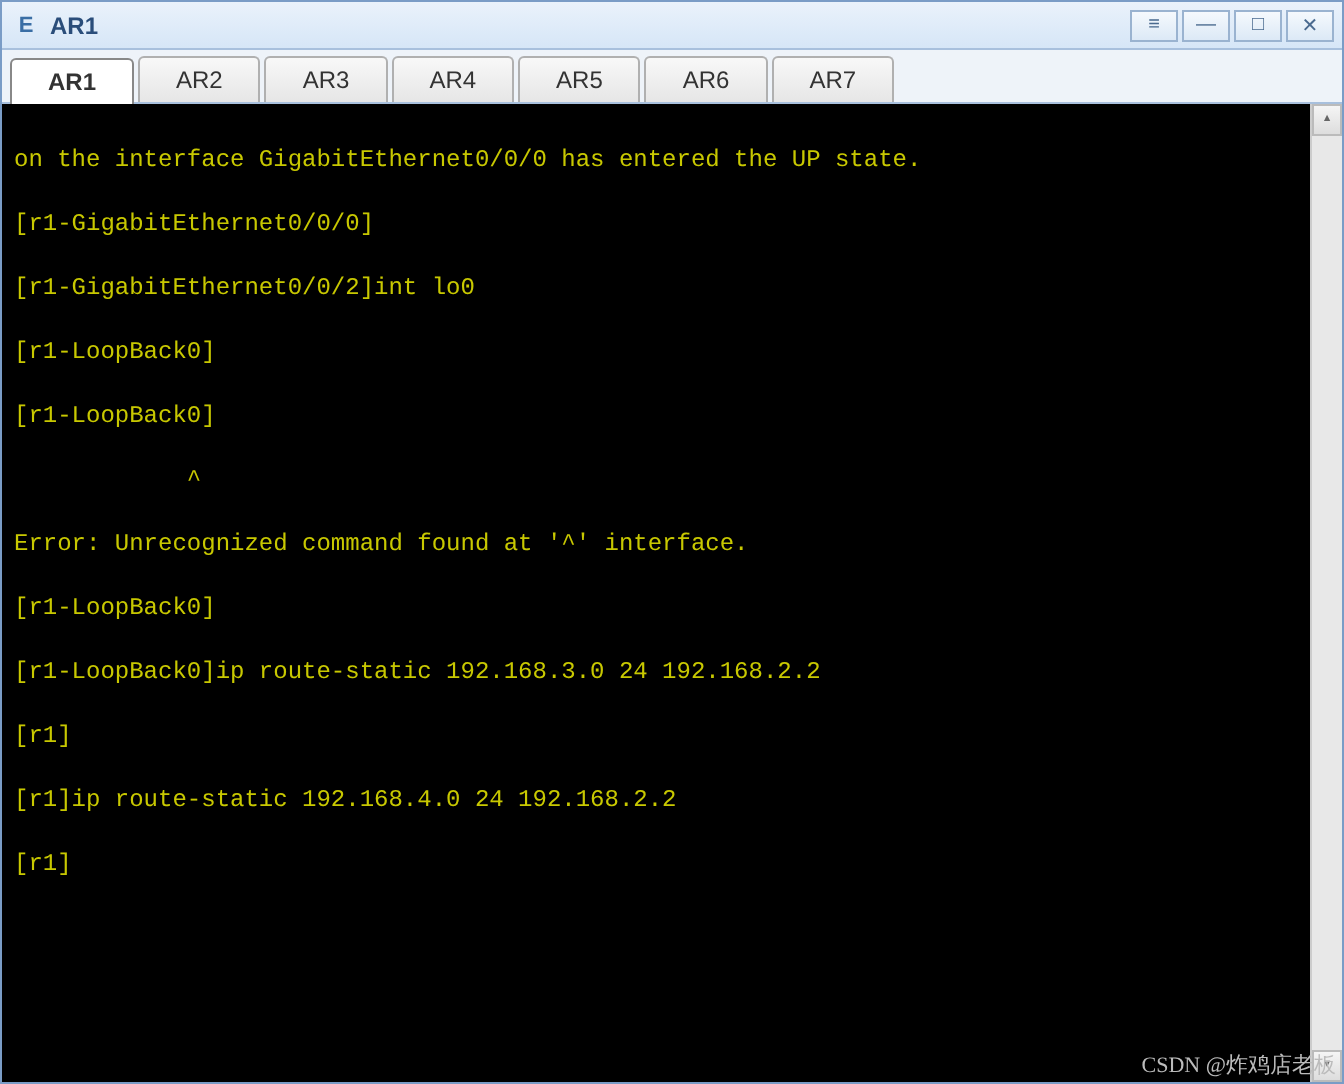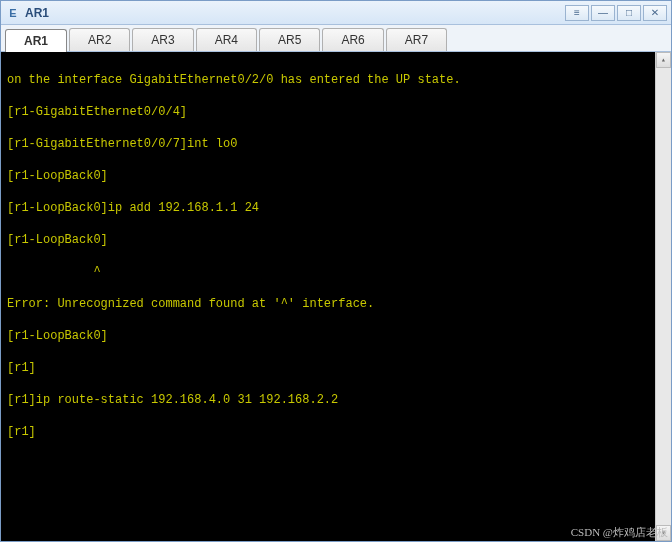--- a/index.html
+++ b/index.html
@@ -150,31 +150,31 @@
     <div class="tab active">AR1</div>
     <div class="tab">AR2</div>
     <div class="tab">AR3</div>
     <div class="tab">AR4</div>
     <div class="tab">AR5</div>
     <div class="tab">AR6</div>
     <div class="tab">AR7</div>
   </div>
 
   <div class="terminal">
-<span class="term-line">on the interface GigabitEthernet0/2/0 has entered the UP state.</span>
-<span class="term-line">[r1-GigabitEthernet0/0/4]</span>
-<span class="term-line">[r1-GigabitEthernet0/0/7]int lo0</span>
+<span class="term-line">on the interface GigabitEthernet0/0/0 has entered the UP state.</span>
+<span class="term-line">[r1-GigabitEthernet0/0/0]</span>
+<span class="term-line">[r1-GigabitEthernet0/0/2]int lo0</span>
 <span class="term-line">[r1-LoopBack0]</span>
-<span class="term-line">[r1-LoopBack0]ip add 192.168.1.1 24</span>
 <span class="term-line">[r1-LoopBack0]</span>
 <span class="term-line">            ^</span>
 <span class="term-line">Error: Unrecognized command found at '^' interface.</span>
 <span class="term-line">[r1-LoopBack0]</span>
+<span class="term-line">[r1-LoopBack0]ip route-static 192.168.3.0 24 192.168.2.2</span>
 <span class="term-line">[r1]</span>
-<span class="term-line">[r1]ip route-static 192.168.4.0 31 192.168.2.2</span>
+<span class="term-line">[r1]ip route-static 192.168.4.0 24 192.168.2.2</span>
 <span class="term-line">[r1]</span>
 
 
 
 
 
 
 
 <span class="term-line"></span>
 

